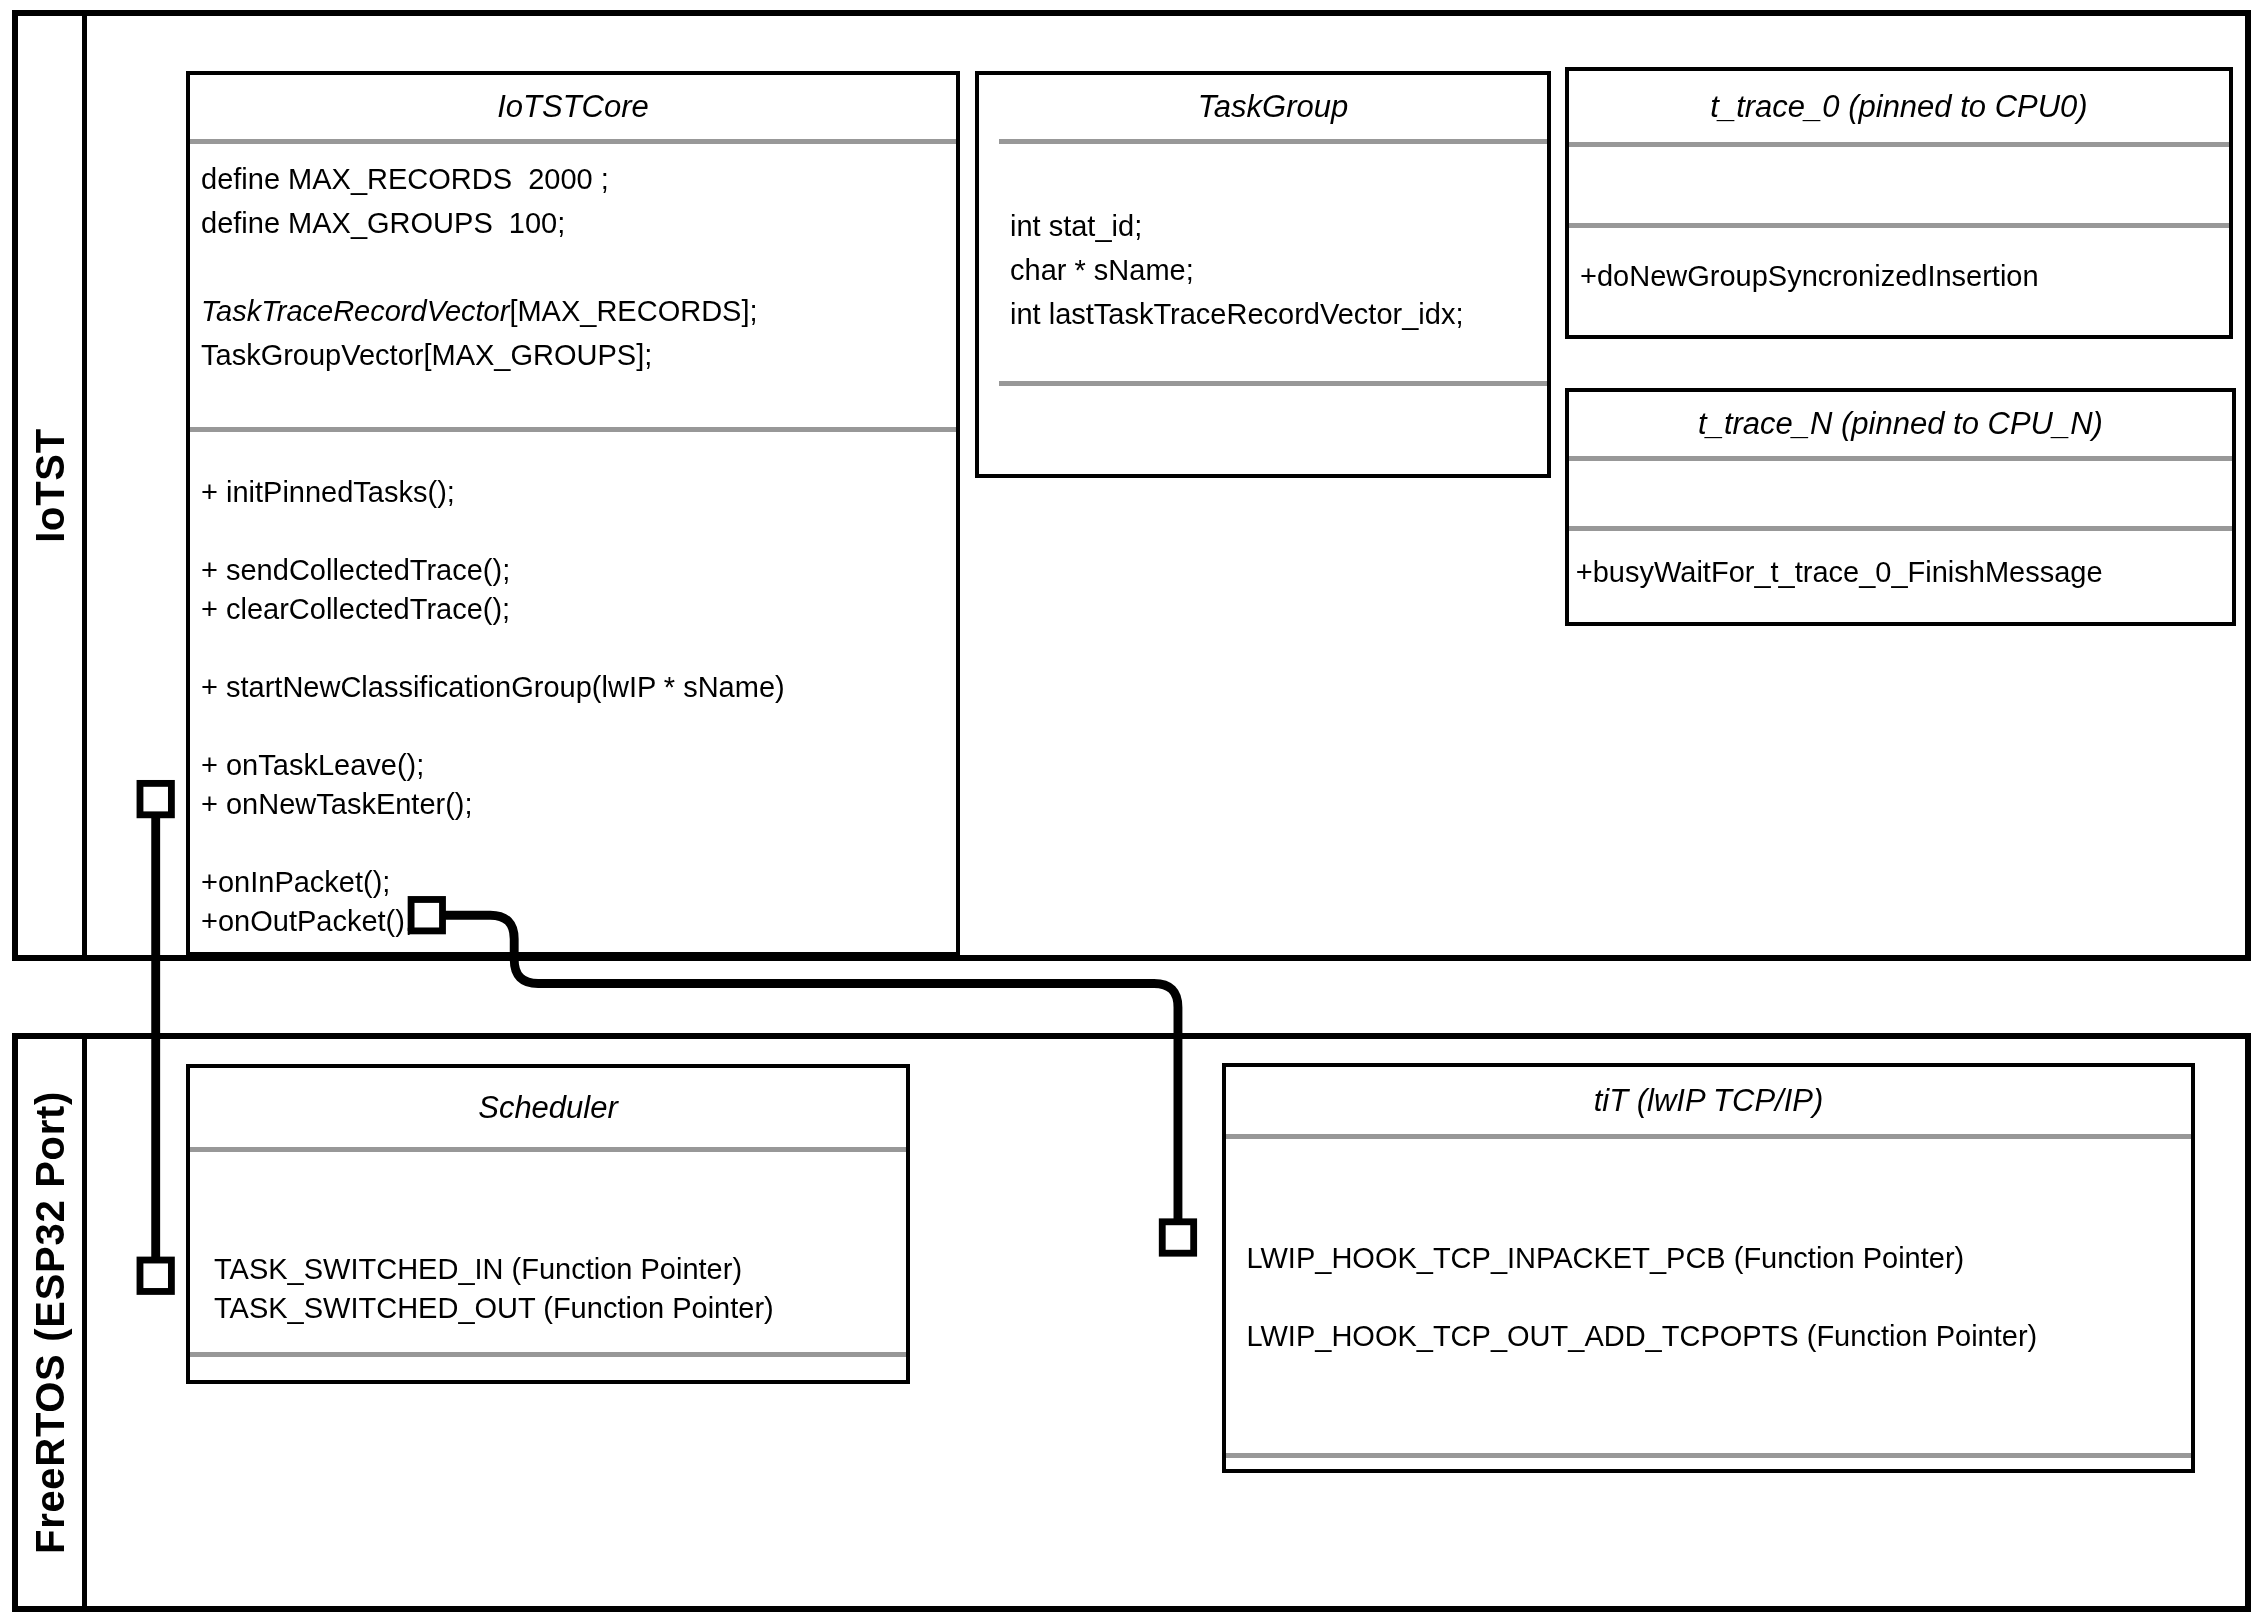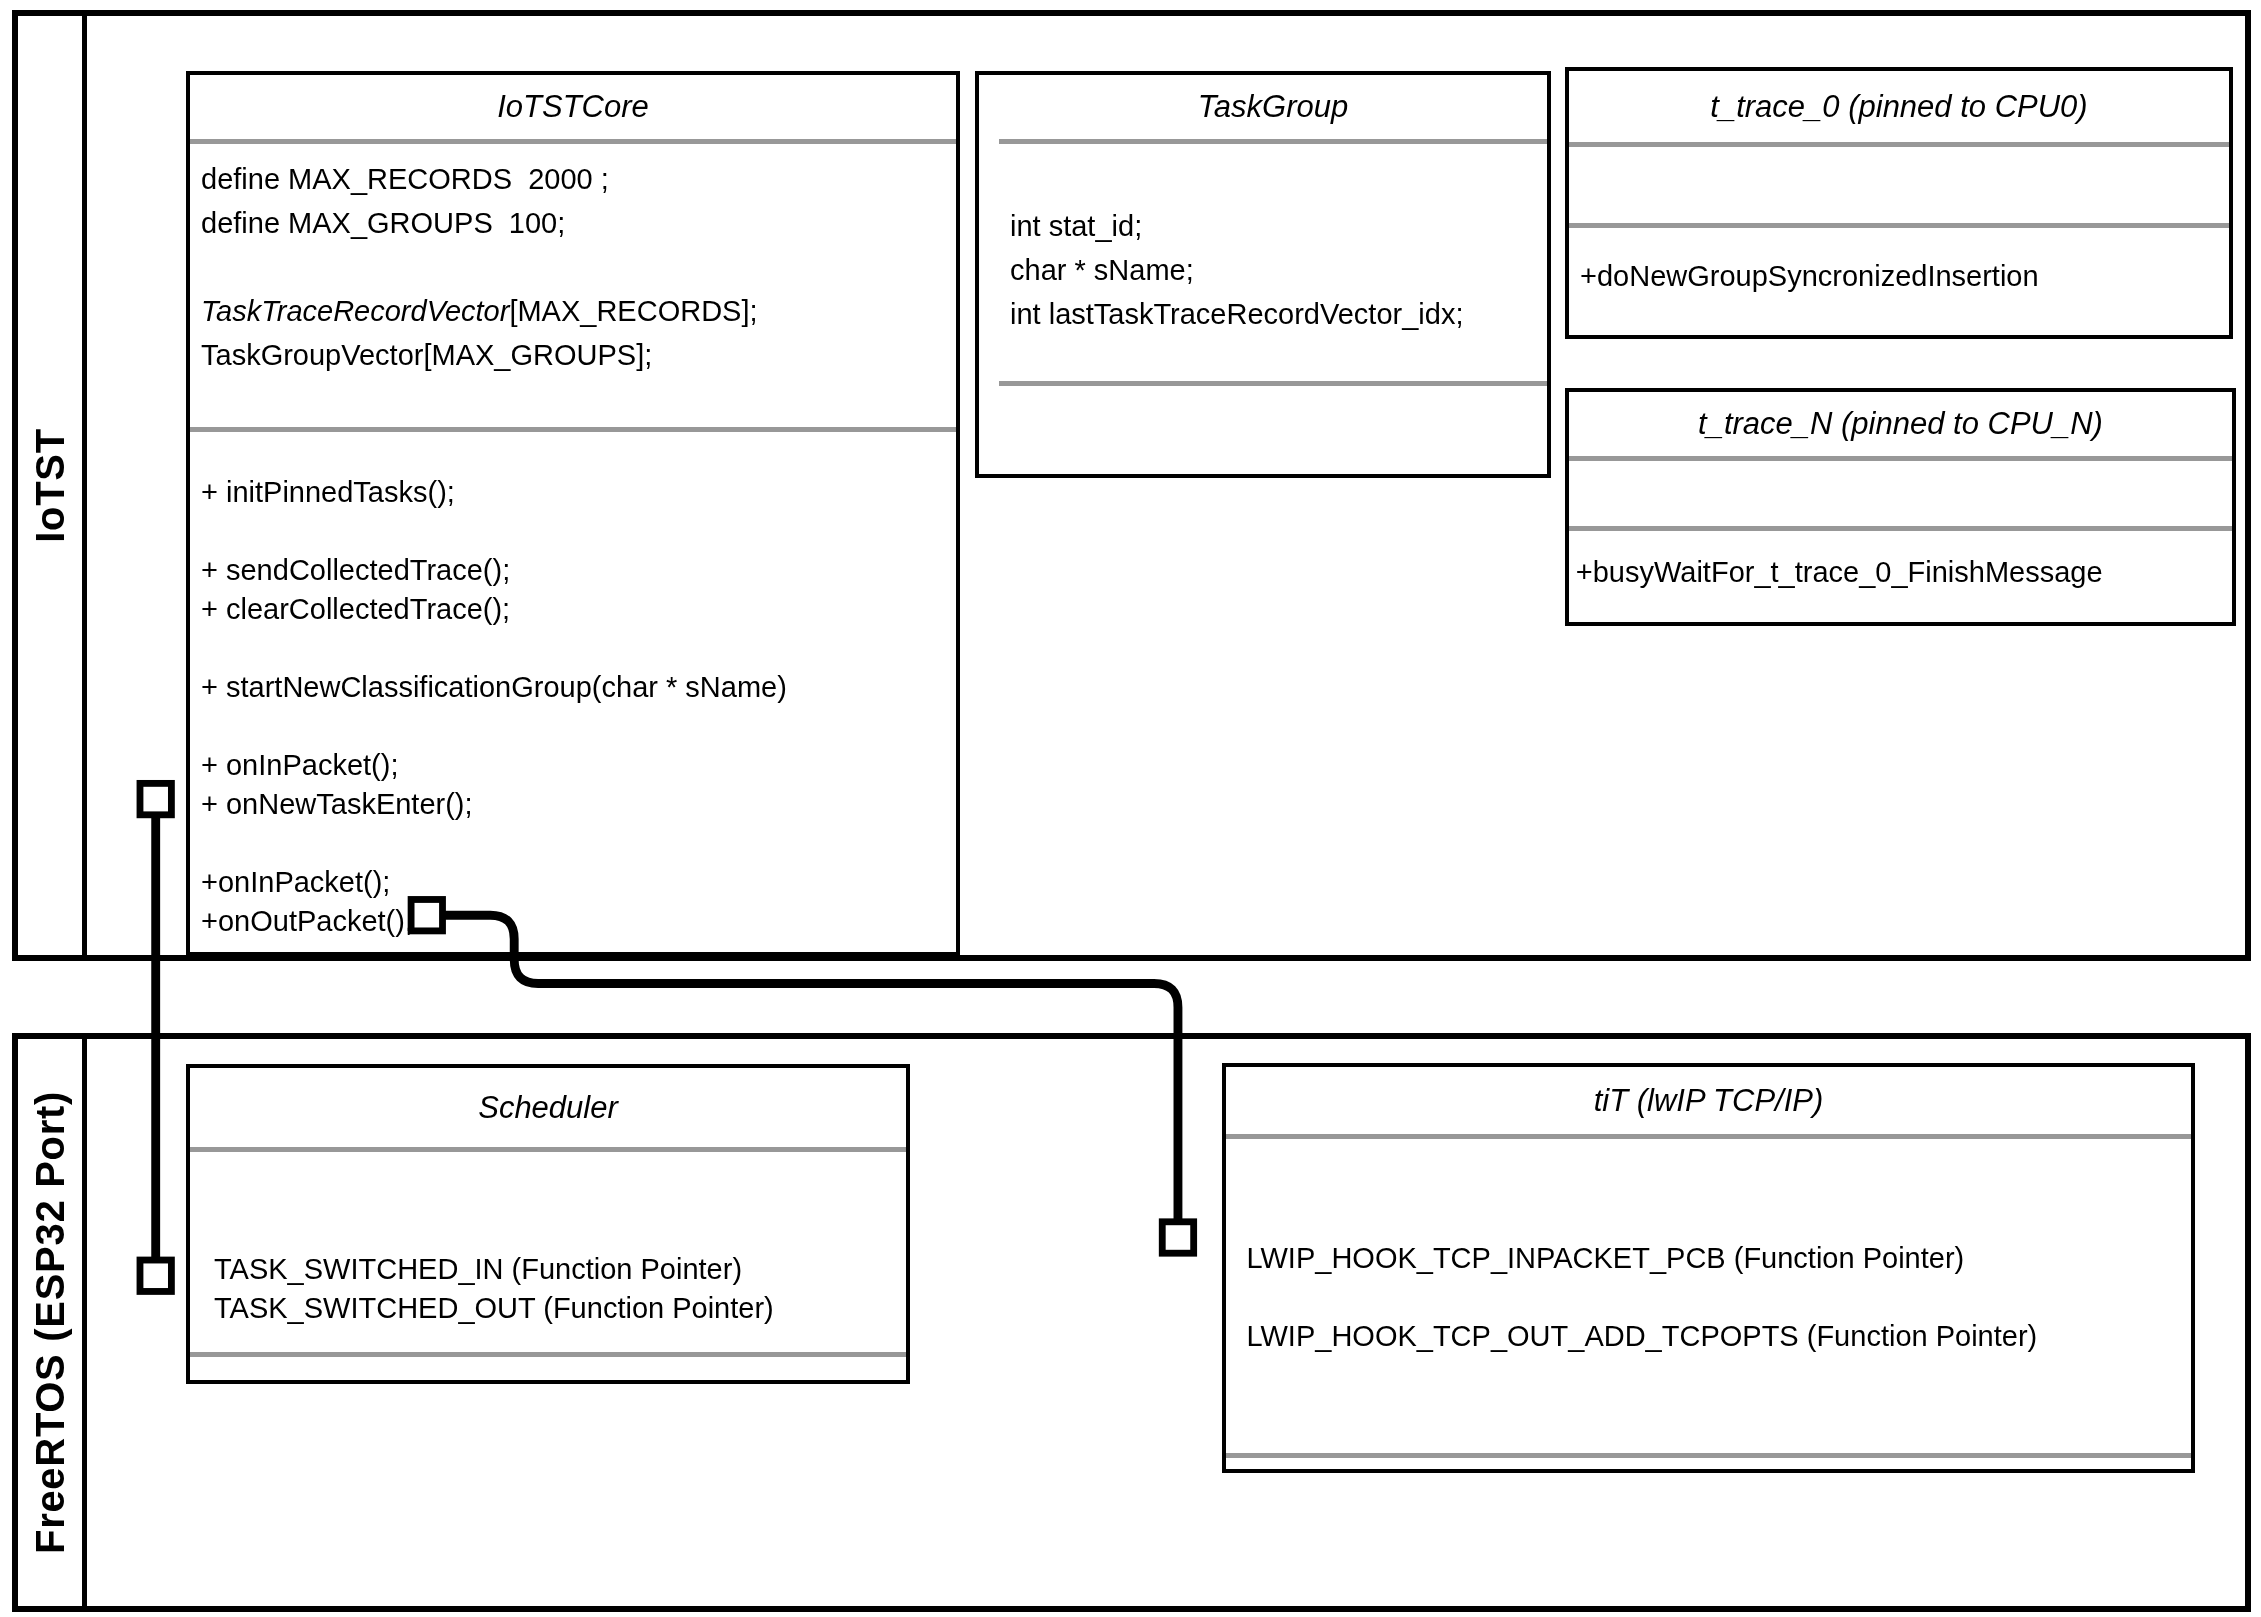--- a/index.html
+++ b/index.html
@@ -66,23 +66,23 @@
       <div class="line"><span class="it">TaskTraceRecordVector</span><span>[MAX_RECORDS];</span></div>
       <div class="line">TaskGroupVector[MAX_GROUPS];</div>
     </div>
     <div class="sep"></div>
     <div class="compartment lh57" style="height:511px; padding:41px 16px 0 11px;">
       <div class="line">+ initPinnedTasks();</div>
       <div class="blank"></div>
       <div class="line">+ sendCollectedTrace();</div>
       <div class="line">+ clearCollectedTrace();</div>
       <div class="blank"></div>
-      <div class="line">+ startNewClassificationGroup(char * sName)</div>
+      <div class="line">+ startNewClassificationGroup(lwIP * sName)</div>
       <div class="blank"></div>
-      <div class="line">+ onInPacket();</div>
+      <div class="line">+ onTaskLeave();</div>
       <div class="line">+ onNewTaskEnter();</div>
       <div class="blank"></div>
       <div class="line">+onInPacket();</div>
       <div class="line">+onOutPacket(),</div>
     </div>
   </div>
 
   <div class="uml" style="left:975px; top:71px; width:576px; height:407px;padding-left:20px;">
     <div class="uml-title" style="height:64px">TaskGroup</div>
     <div class="sep"></div>

